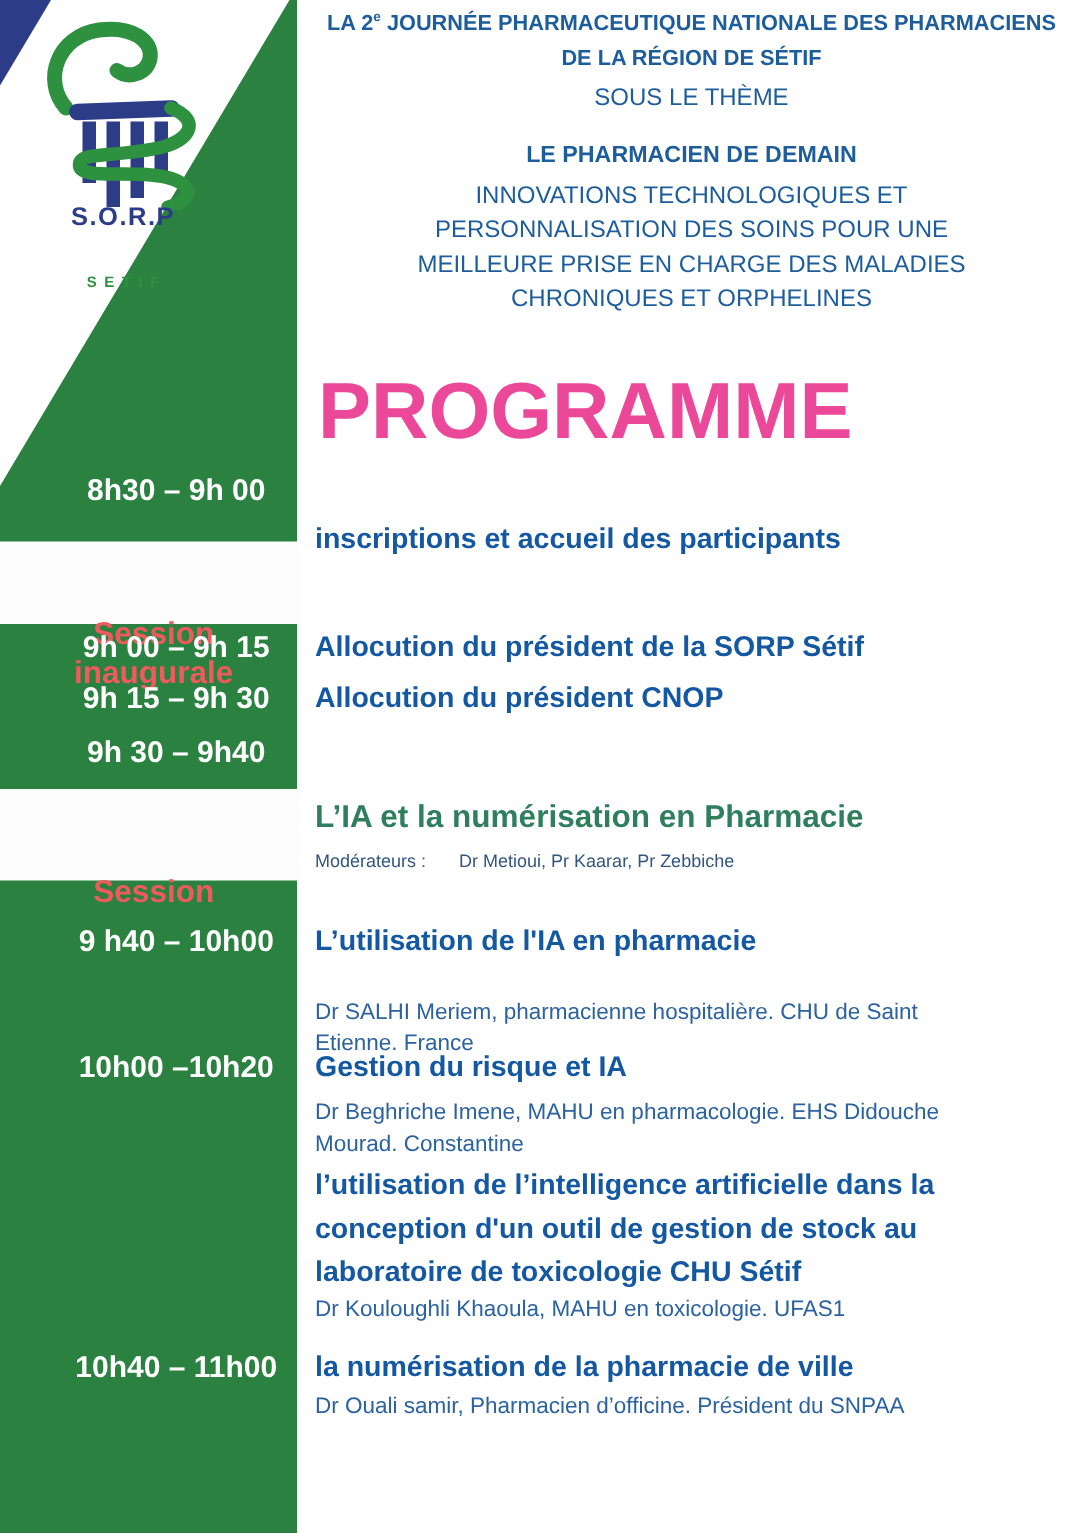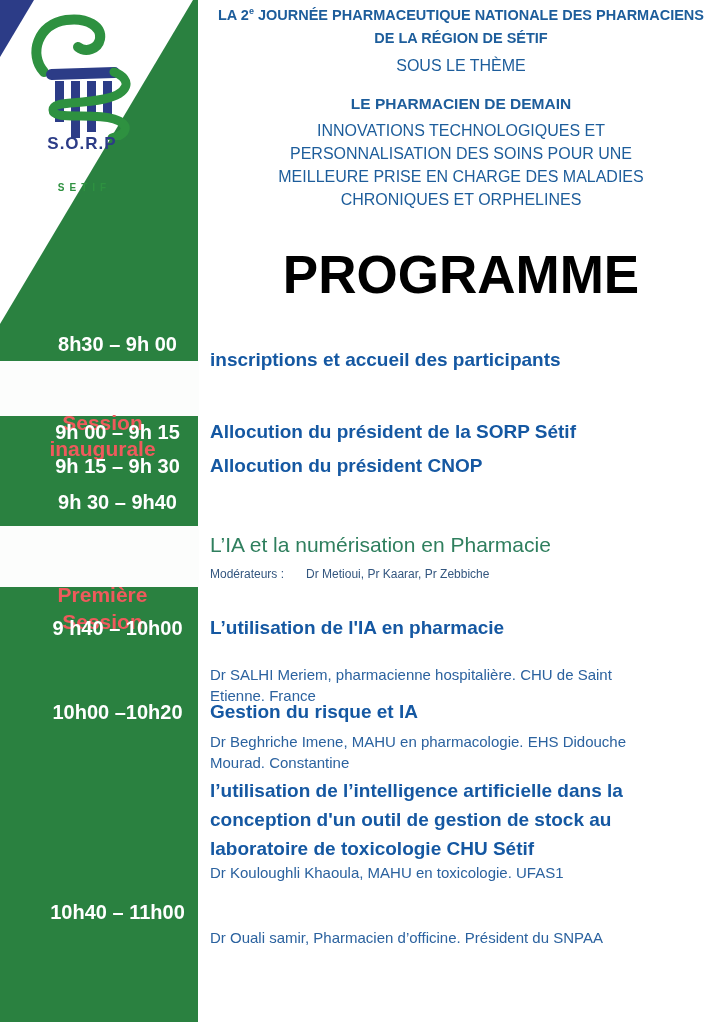--- a/index.html
+++ b/index.html
@@ -20,36 +20,36 @@
   .logo-org { color:#2c3c87; font-weight:bold; font-size:17px; line-height:18px; letter-spacing:1px; margin-top:-9px; }
   .logo-city { color:#2e9140; font-size:10px; line-height:13px; letter-spacing:5px; font-weight:bold; margin-left:5px;margin-top:28px; }
 
   
   .header-block { position:absolute; left:212px; width:498px; text-align:center; color:#1d5d9b; }
   .h-title { position:absolute; left:0; top:0; width:100%; font-size:14.5px; font-weight:bold; line-height:23px; }
   .h-title sup { font-size:9px; }
   .h-sub   { position:absolute; left:0; top:56px; width:100%; font-size:16px; line-height:20px; }
   .h-theme { position:absolute; left:0; top:93px; width:100%; font-size:15.5px; font-weight:bold; line-height:22px; }
   .h-desc  { position:absolute; left:34px; top:119px; width:430px; font-size:16px; line-height:23px; }
-  .program-title { position:absolute; left:212px; top:246px; width:498px; text-align:center;
-    color:#000000; font-size:53px; font-weight:bold; line-height:58px; letter-spacing:0px; }
+  .program-title { position:absolute; left:212px; top:246px; width:498px; 
+    color:#ec4899; font-size:53px; font-weight:bold; line-height:58px; letter-spacing:0px; }
 
   
   .time { position:absolute; left:35px; width:165px; text-align:center;
     color:#ffffff; font-size:20px; font-weight:bold; line-height:28px; }
   .etitle { position:absolute; left:210px; width:500px;
     color:#1558a2; font-size:19px; font-weight:bold; line-height:28px; }
   .speaker { position:absolute; left:210px; width:445px;
     color:#2b629f; font-size:15px; line-height:21px; }
   .session { position:absolute; left:0; width:205px; text-align:center;
     color:#ef5a5c; font-size:21px; font-weight:bold;margin-top:48px; }
   .s1 { top:362px; line-height:26px; }
   .s2 { top:533px; line-height:27px; }
   .section-title { position:absolute; left:210px; top:531px; width:500px;
-    color:#2f7f5e; font-size:21px; font-weight:normal; line-height:28px; }
+    color:#2f7f5e; font-size:21px; font-weight:bold; line-height:28px; }
   .moderators { position:absolute; left:210px; top:564px; width:500px;
     color:#33567f; font-size:12px; line-height:20px; }
   .moderators .names { margin-left:22px; }
 </style>
 </head>
 <body>
 
 <div class="page">
 
   <svg class="bg" width="720" height="1022" viewBox="0 0 720 1022">
@@ -75,52 +75,52 @@
   </div>
 
   <div class="header-block">
     <div class="h-title"><span>LA 2</span><sup>e</sup><span> JOURNÉE PHARMACEUTIQUE NATIONALE DES PHARMACIENS DE LA RÉGION DE SÉTIF</span></div>
     <div class="h-sub">SOUS LE THÈME</div>
     <div class="h-theme">LE PHARMACIEN DE DEMAIN</div>
     <div class="h-desc">INNOVATIONS TECHNOLOGIQUES ET PERSONNALISATION DES SOINS POUR UNE MEILLEURE PRISE EN CHARGE DES MALADIES CHRONIQUES ET ORPHELINES</div>
   </div>
   <div class="program-title">PROGRAMME</div>
 
-  <div class="time" style="top:330px">8h30 – 9h 00</div>
+  <div class="time" style="top:313px">8h30 – 9h 00</div>
   <div class="etitle" style="top:346px">inscriptions et accueil des participants</div>
 
   <div class="session s1">
     <div>Session</div>
     <div>inaugurale</div>
   </div>
 
   <div class="time" style="top:418px">9h 00 – 9h 15</div>
   <div class="etitle" style="top:418px">Allocution du président de la SORP Sétif</div>
 
   <div class="time" style="top:452px">9h 15 – 9h 30</div>
   <div class="etitle" style="top:452px">Allocution du président CNOP</div>
 
   <div class="time" style="top:488px">9h 30 – 9h40</div>
 
   <div class="session s2">
-    <div>Première</div>
     <div>Session</div>
   </div>
   <div class="section-title">L’IA et la numérisation en Pharmacie</div>
   <div class="moderators">
     <span>Modérateurs :</span><span class="names">Dr Metioui, Pr Kaarar, Pr Zebbiche</span>
   </div>
 
   <div class="time" style="top:614px">9 h40 – 10h00</div>
   <div class="etitle" style="top:614px">L’utilisation de l'IA en pharmacie</div>
   <div class="speaker" style="top:664px">Dr SALHI Meriem, pharmacienne hospitalière. CHU de Saint Etienne. France</div>
 
   <div class="time" style="top:698px">10h00 –10h20</div>
   <div class="etitle" style="top:698px">Gestion du risque et IA</div>
   <div class="speaker" style="top:731px">Dr Beghriche Imene, MAHU en pharmacologie. EHS Didouche Mourad. Constantine</div>
 
   <div class="etitle" style="top:776px; width:455px; line-height:29px">l’utilisation de l’intelligence artificielle dans la conception d'un outil de gestion de stock au laboratoire de toxicologie CHU Sétif</div>
   <div class="speaker" style="top:862px">Dr Kouloughli Khaoula, MAHU en toxicologie. UFAS1</div>
 
   <div class="time" style="top:898px">10h40 – 11h00</div>
+  <div class="etitle" style="top:898px">la numérisation de la pharmacie de ville</div>
   <div class="speaker" style="top:927px">Dr Ouali samir, Pharmacien d’officine. Président du SNPAA</div>
 
 </div>
 
 </body></html>

